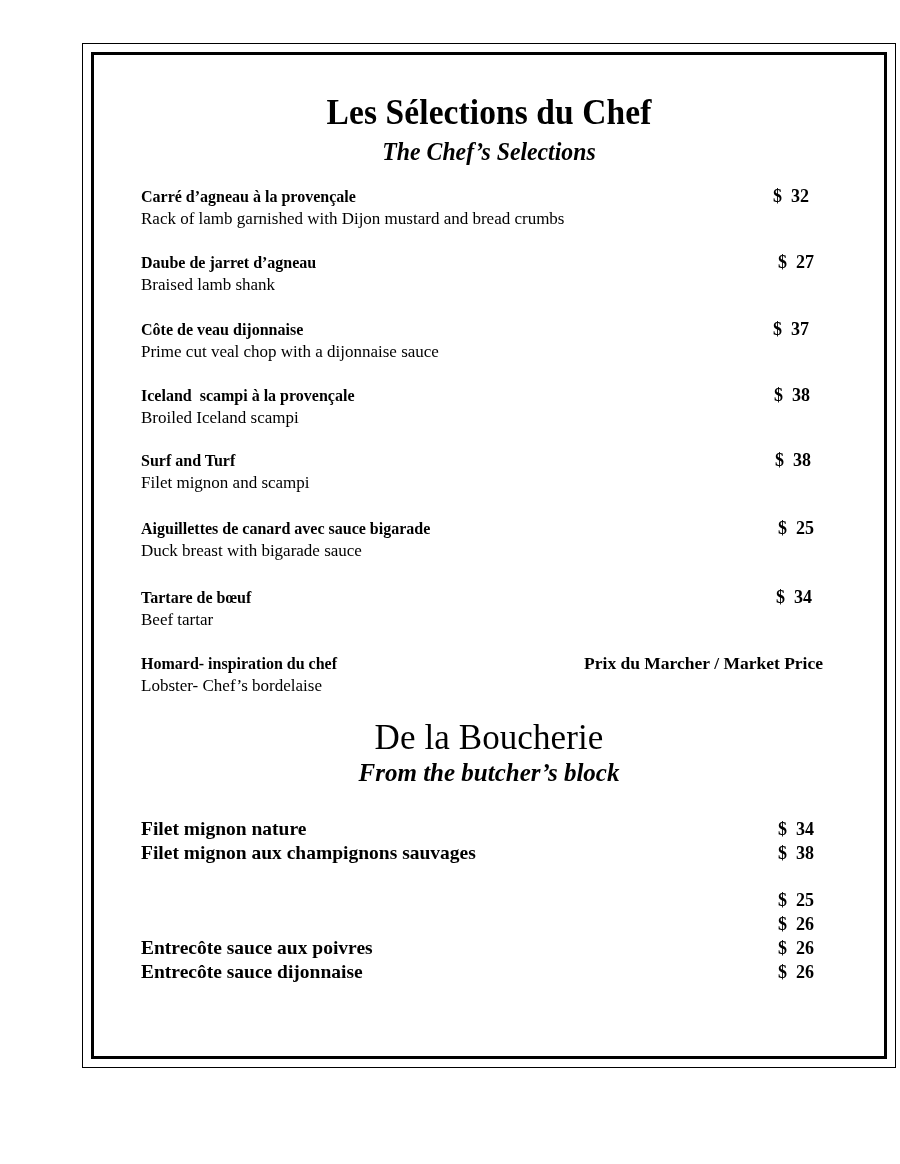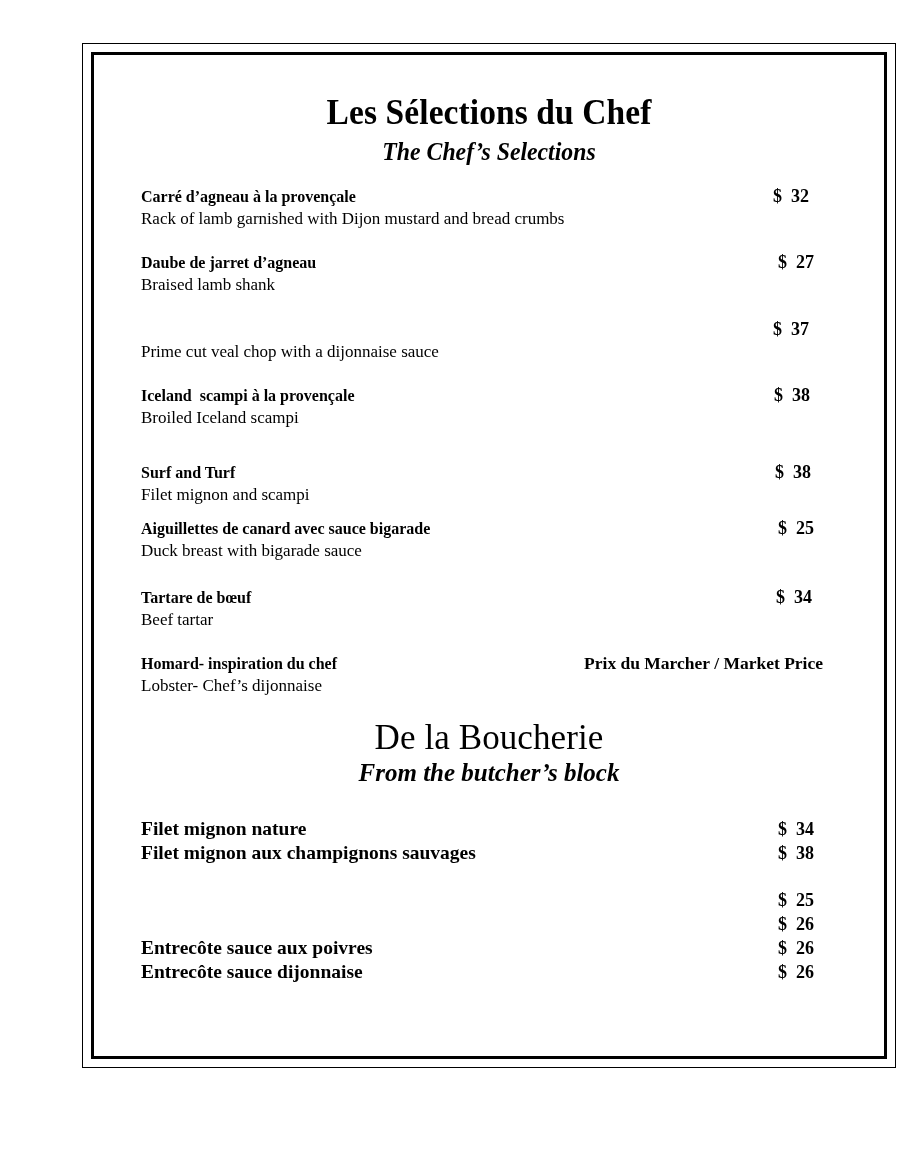--- a/index.html
+++ b/index.html
@@ -182,34 +182,35 @@
   <div class="dish" style="top:251px;">
     <div class="dish-head">
       <span class="dish-name">Daube de jarret d’agneau</span>
       <span class="dish-price" style="left:637px;text-align:center;">$  27</span>
     </div>
     <div class="dish-desc">Braised lamb shank</div>
   </div>
 
   <div class="dish" style="top:318px;">
     <div class="dish-head">
+      <span class="dish-name">Côte de veau dijonnaise</span>
       <span class="dish-price" style="left:632px;">$  37</span>
     </div>
     <div class="dish-desc">Prime cut veal chop with a dijonnaise sauce</div>
   </div>
 
   <div class="dish" style="top:384px;">
     <div class="dish-head">
       <span class="dish-name">Iceland  scampi à la provençale</span>
       <span class="dish-price" style="left:633px;">$  38</span>
     </div>
     <div class="dish-desc">Broiled Iceland scampi</div>
   </div>
 
-  <div class="dish" style="top:461px;">
+  <div class="dish" style="top:449px;">
     <div class="dish-head">
       <span class="dish-name">Surf and Turf</span>
       <span class="dish-price" style="left:634px;">$  38</span>
     </div>
     <div class="dish-desc">Filet mignon and scampi</div>
   </div>
 
   <div class="dish" style="top:517px;">
     <div class="dish-head">
       <span class="dish-name">Aiguillettes de canard avec sauce bigarade</span>
@@ -224,21 +225,21 @@
       <span class="dish-price" style="left:635px;">$  34</span>
     </div>
     <div class="dish-desc">Beef tartar</div>
   </div>
 
   <div class="dish" style="top:652px;">
     <div class="dish-head">
       <span class="dish-name">Homard- inspiration du chef</span>
       <span class="dish-price market">Prix du Marcher / Market Price</span>
     </div>
-    <div class="dish-desc">Lobster- Chef’s dijonnaise</div>
+    <div class="dish-desc">Lobster- Chef’s bordelaise</div>
   </div>
 
   <div class="section-title section-title-2">De la Boucherie</div>
   <div class="section-sub-2">From the butcher’s block</div>
 
   <div class="cut" style="top:817px;">
     <span class="cut-name">Filet mignon nature</span>
     <span class="cut-price">$  34</span>
   </div>
 

